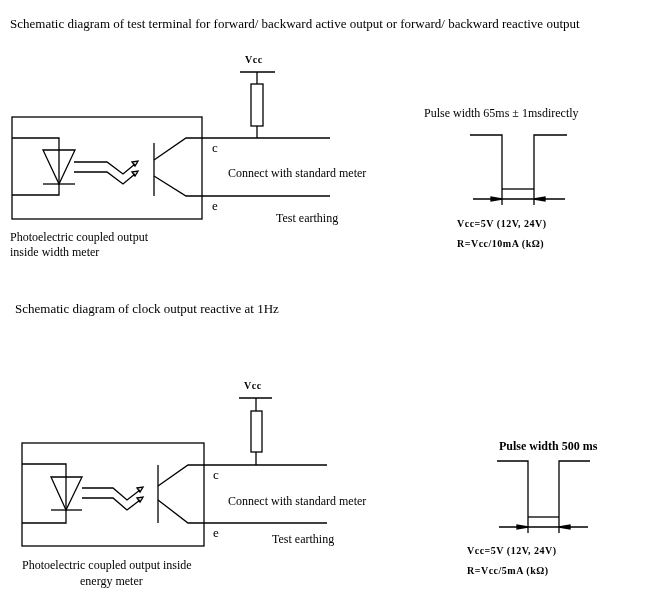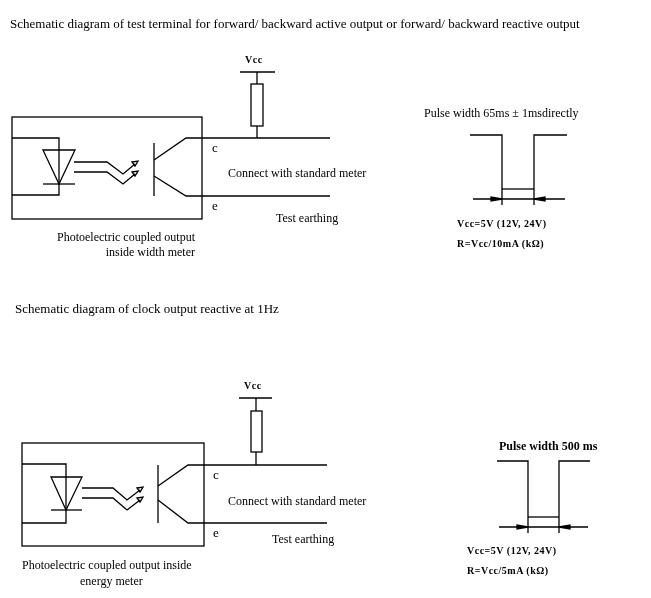--- a/index.html
+++ b/index.html
@@ -2,21 +2,21 @@
 <html><head>
 <meta charset="utf-8">
 <style>
   html, body { margin: 0; padding: 0; background: #ffffff; }
   body { width: 651px; height: 598px; position: relative; overflow: hidden;
          font-family: "Liberation Serif", serif; color: #000; }
   .txt { position: absolute; white-space: nowrap; font-size: 13px; line-height: 15px; }
   .title { font-size: 13px; }
   .lbl { font-size: 12px; }
   .formula { font-size: 10px; letter-spacing: 0.5px; font-weight: bold; }
-  .center { text-align: right; }
+  .center { text-align: left; }
   svg.schem { position: absolute; left: 0; top: 0; }
   svg line, svg polyline, svg rect, svg polygon { stroke: #000; stroke-width: 1.3; fill: none; }
 </style>
 </head>
 <body>
 
 <div class="txt title" style="left:10px; top:7px;margin-top:9px;">Schematic diagram of test terminal for forward/ backward active output or forward/ backward reactive output</div>
 
 <svg class="schem" width="651" height="598">
 

